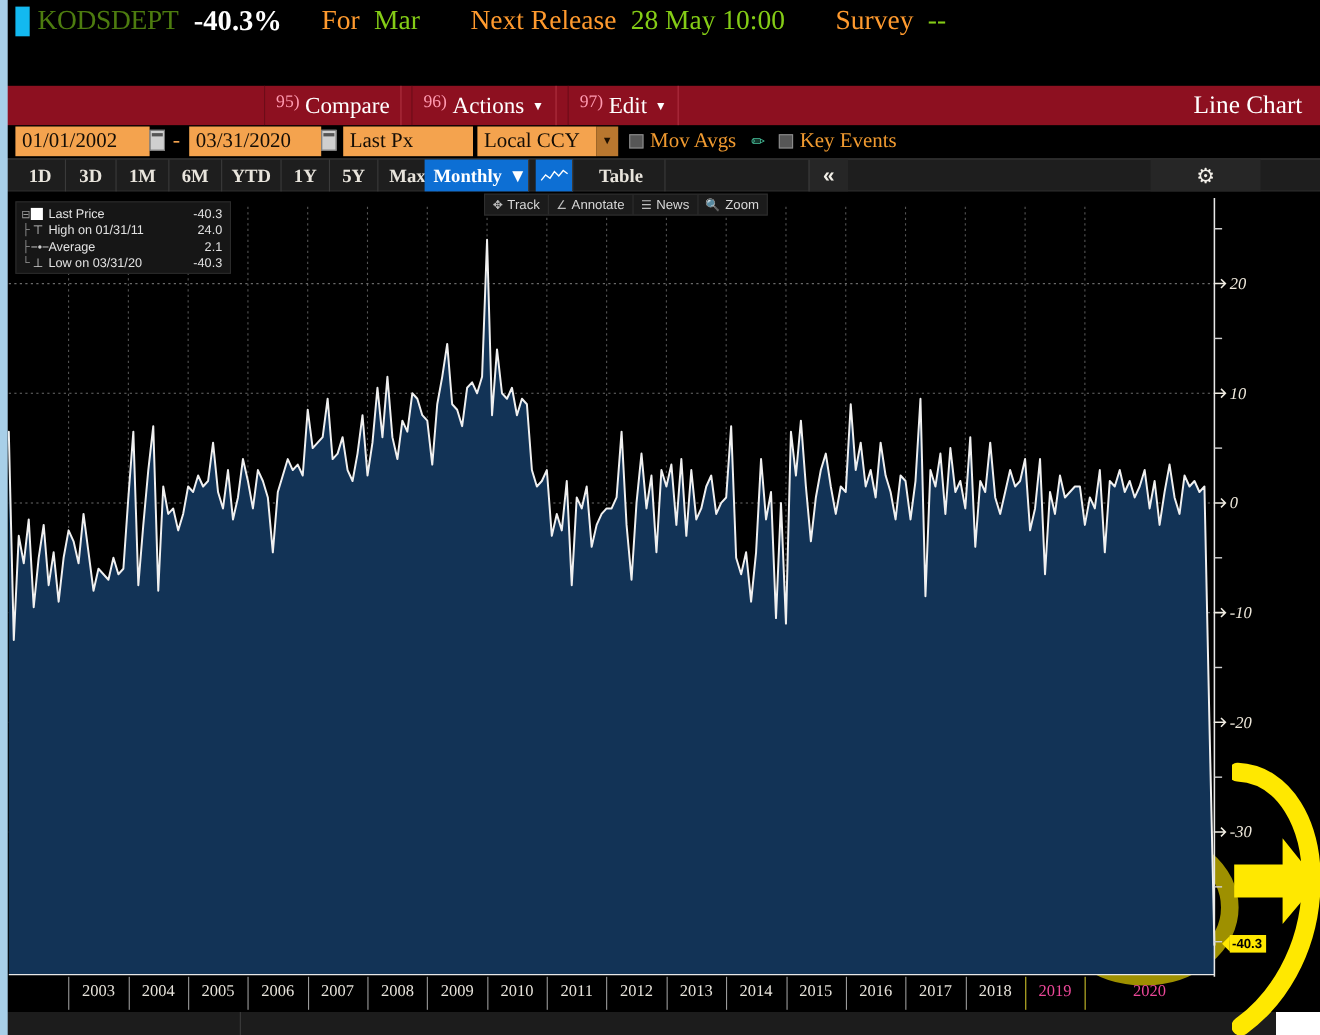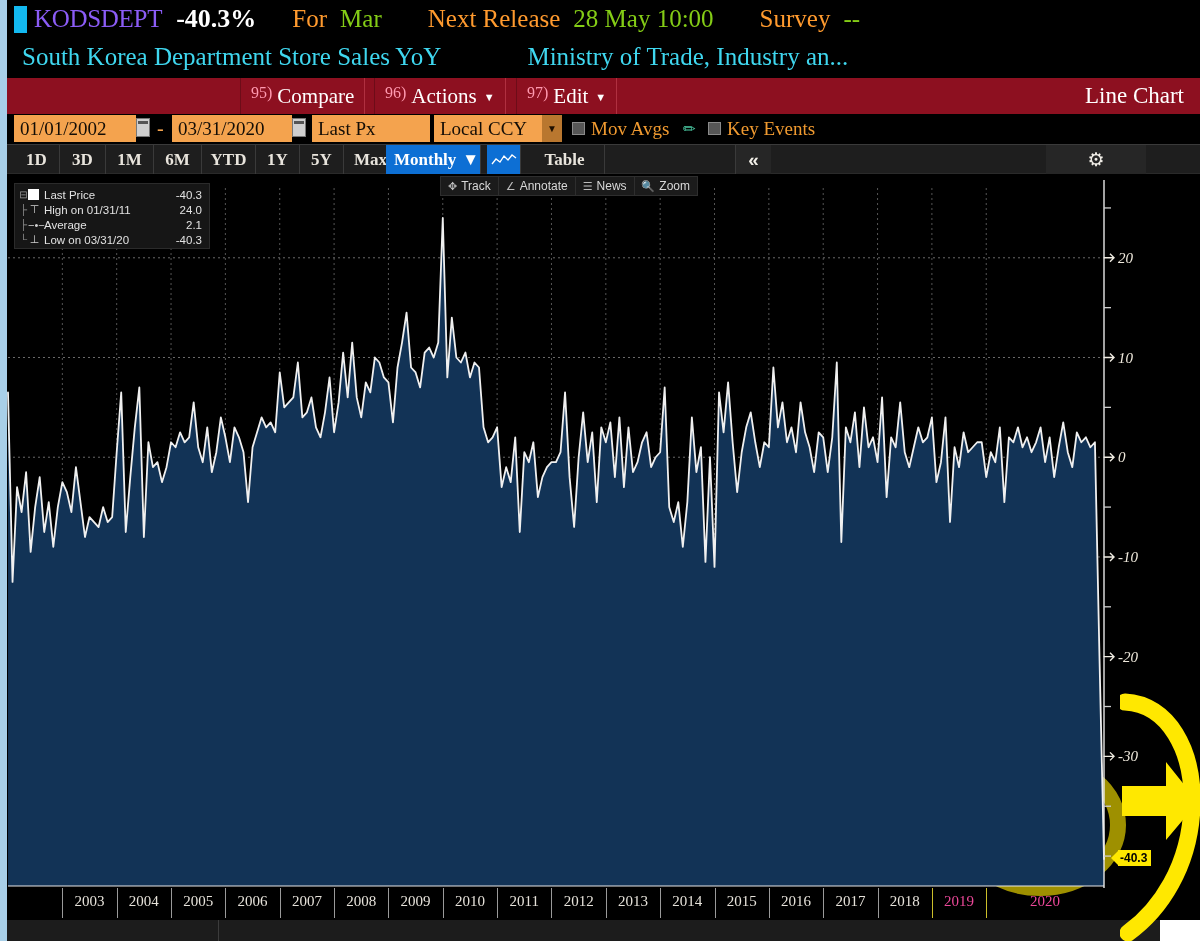--- a/index.html
+++ b/index.html
@@ -38,21 +38,21 @@
     display: flex; align-items: center;
     white-space: nowrap;
   }
   .cyan-tick {
     display: inline-block;
     width: 13px; height: 27px;
     background: #13b9f0;
     margin-left: 14px; margin-right: 7px;
   }
   .h-ticker {
-    color: #8b5cf6; font-size: 25px;
+    color: #4d7c0f; font-size: 25px;
     font-family: "Liberation Serif", serif;
     letter-spacing: -0.3px;
   }
   .h-val {
     color: #ffffff; font-size: 26px; font-weight: bold;
     font-family: "Liberation Serif", serif;
     margin-left: 14px;
   }
   .h-lbl {
     color: #ff9a2e; font-size: 25px;
@@ -339,24 +339,20 @@
     <div class="hdr-line1">
       <span class="cyan-tick"></span>
       <span class="h-ticker">KODSDEPT</span>
       <span class="h-val">-40.3%</span>
       <span class="h-lbl">For</span>
       <span class="h-txt">Mar</span>
       <span class="h-lbl wide">Next Release</span>
       <span class="h-txt">28 May 10:00</span>
       <span class="h-lbl wide">Survey</span>
       <span class="h-txt">--</span>
-    </div>
-    <div class="hdr-line2">
-      <span class="h-desc">South Korea Department Store Sales YoY</span>
-      <span class="h-src">Ministry of Trade, Industry an...</span>
     </div>
   </div>
 
   <div class="redbar">
     <div class="redbar-inner">
 
       <div class="fbtn" style="left:240px;">
         <span class="fnum">95)</span>
         <span>Compare</span>
       </div>

